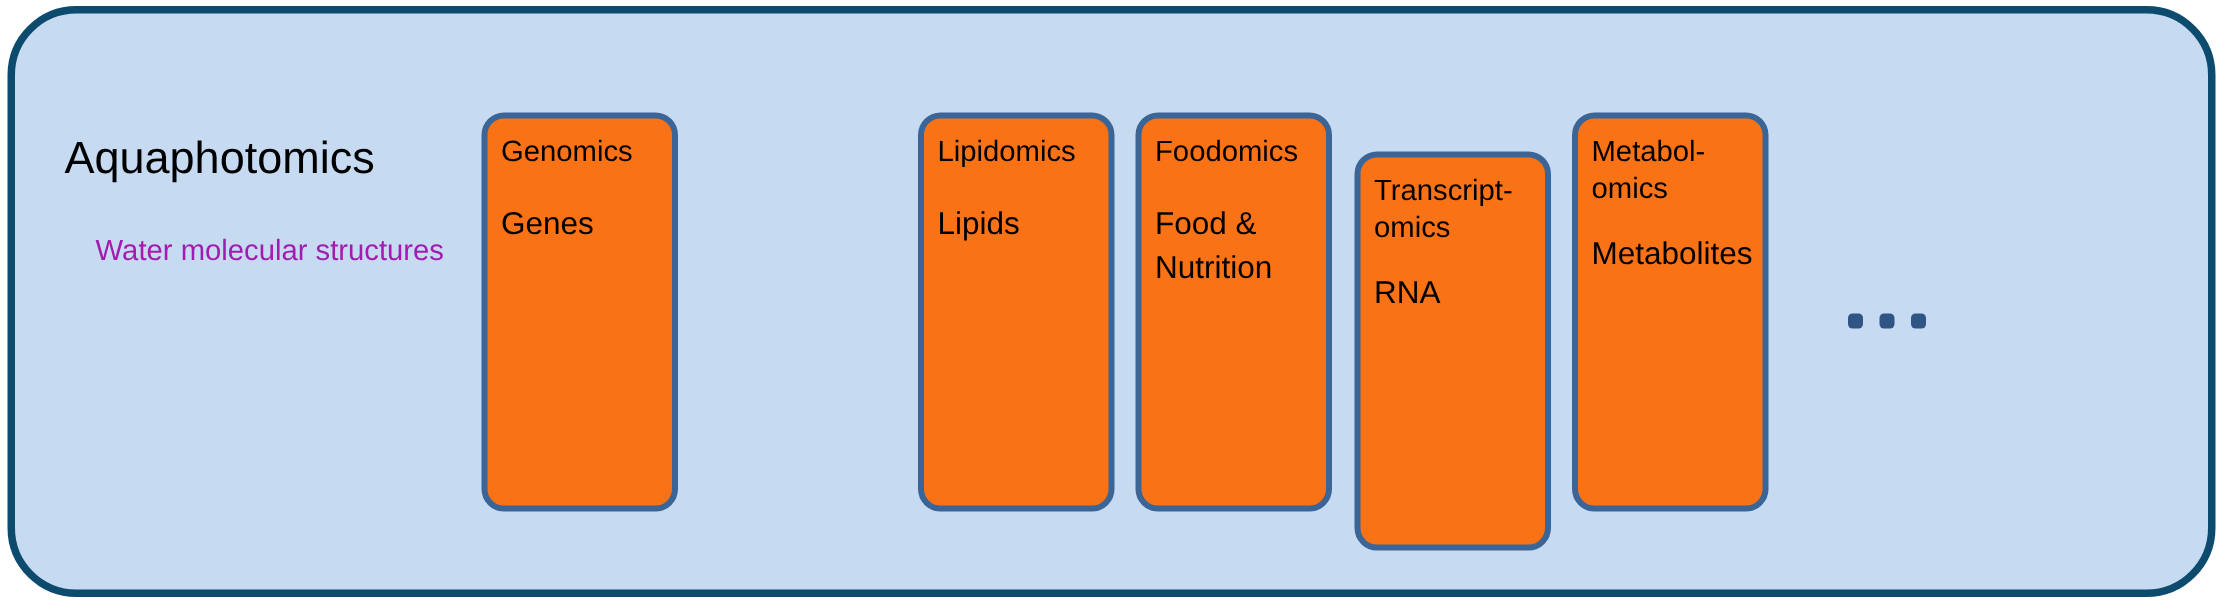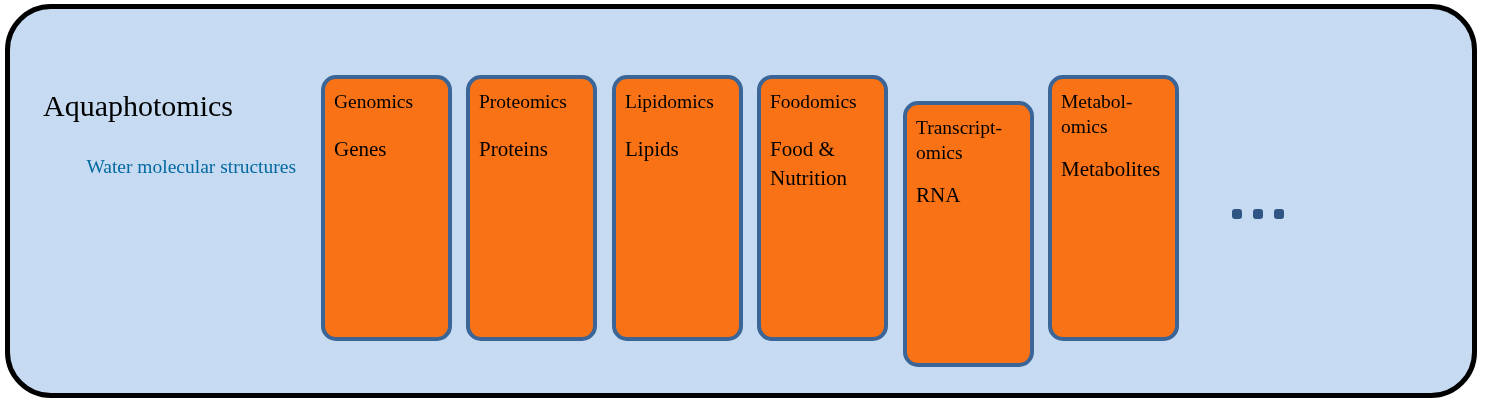--- a/index.html
+++ b/index.html
@@ -22,43 +22,42 @@
 
   
   .outer-panel {
     position: absolute;
     left: 5px;
     top: 4px;
     width: 1472px;
     height: 394px;
     box-sizing: border-box;
     background: #c6daf2;
-    border: 5px solid #000000;
+    border: 5px solid #0c4a6e;
     border-radius: 46px;
-    font-family: Liberation Serif, serif;
   }
 
   
   .title-block {
     position: absolute;
     left: 33px;
     top: 78px;
     width: 255px;
   }
   .main-title {
     font-size: 30px;
     line-height: 38px;
     color: #000000;
     white-space: nowrap;
   }
   .subtitle {
     margin-top: 29px;
     font-size: 19.5px;
     line-height: 26px;
-    color: #0369a1;
+    color: #a21caf;
     text-align: right;
     padding-right: 2px;
   }
 
   
   .card {
     position: absolute;
     top: 66px;
     width: 131px;
     height: 266px;
@@ -112,24 +111,20 @@
     <div class="title-block">
       <div class="main-title">Aquaphotomics</div>
       <div class="subtitle">Water molecular structures</div>
     </div>
 
     <div class="card" style="left:311px;">
       <div class="card-title">Genomics</div>
       <div class="card-desc">Genes</div>
     </div>
 
-    <div class="card" style="left:456px;">
-      <div class="card-title">Proteomics</div>
-      <div class="card-desc">Proteins</div>
-    </div>
 
     <div class="card" style="left:602px;">
       <div class="card-title">Lipidomics</div>
       <div class="card-desc">Lipids</div>
     </div>
 
     <div class="card" style="left:747px;">
       <div class="card-title">Foodomics</div>
       <div class="card-desc">Food &amp; Nutrition</div>
     </div>

